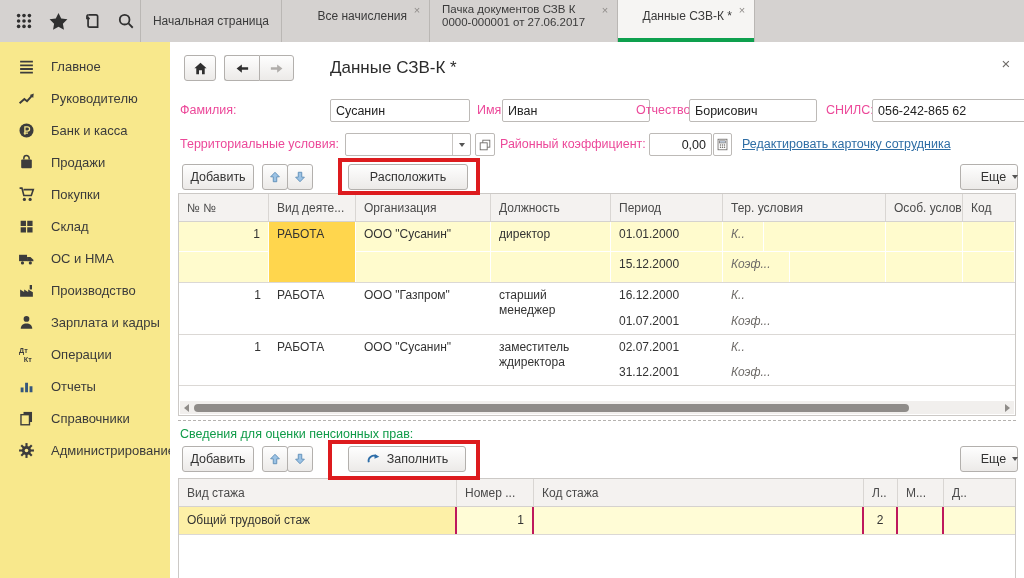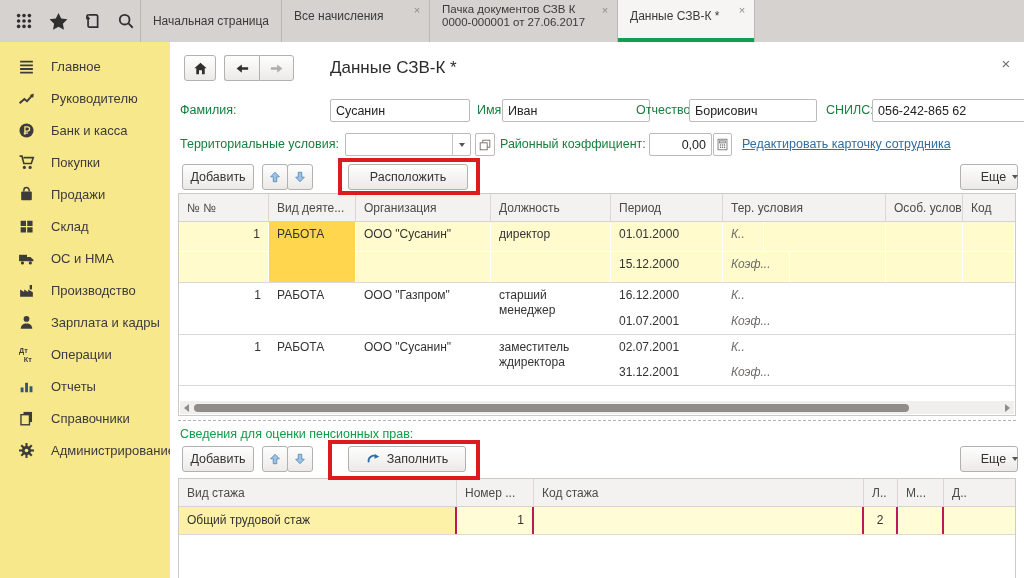--- a/index.html
+++ b/index.html
@@ -4,21 +4,21 @@
 <style>
   * { margin:0; padding:0; box-sizing:border-box; }
   html,body { width:1024px; height:578px; overflow:hidden; }
   body { font-family:"Liberation Sans", sans-serif; font-size:12.5px; color:#3c3c3c; background:#fff; position:relative; }
 
   
   .topbar { position:absolute; left:0; top:0; width:1024px; height:42px; background:#d5d2d0; display:flex; }
   .tools { width:140px; height:42px; display:flex; align-items:center; gap:14px; padding-left:14px; }
   .tool-btn { width:20px; height:20px; display:flex; align-items:center; justify-content:center; cursor:pointer; }
   .tabs { display:flex; height:42px; }
-  .tab { position:relative; height:42px; border-right:1px solid #bab7b4; padding:0 22px 10px 12px; display:flex; align-items:center; cursor:pointer; }
+  .tab { position:relative; height:42px; border-right:1px solid #bab7b4; padding:0 22px 10px 12px; display:flex; align-items:center; cursor:pointer;justify-content:flex-end; }
   .tab.first { border-left:1px solid #bab7b4; padding:0 11px; }
   .tab-label { font-size:12px; color:#3a3a3a; line-height:13px; }
   .tab.wide .tab-label { font-size:11.5px; }
   .tab-close { position:absolute; right:6px; top:4px; width:12px; height:12px; color:#8f8c89; font-size:11px; line-height:12px; text-align:center; cursor:pointer; }
   .tab-close::before { content:"×"; }
   .tab.active { background:#f6f5f3; }
   .tab.active::after { content:""; position:absolute; left:0; right:0; bottom:0; height:4px; background:#0ea04e; }
 
   
   .sidebar { position:absolute; left:0; top:42px; width:170px; height:536px; background:#f8e88c; padding-top:8px; }
@@ -38,21 +38,21 @@
   .nav-home { position:absolute; left:14px; top:13px; width:32px; }
   .nav-group { position:absolute; left:54px; top:13px; display:flex; }
   .nav-group .btn { border-radius:0; width:35px; }
   .nav-group .btn:first-child { border-radius:3px 0 0 3px; border-right:none; }
   .nav-group .btn:last-child { border-radius:0 3px 3px 0; }
   .page-title { position:absolute; left:160px; top:16px; font-size:17px; color:#2b2b2b; }
   .win-close { position:absolute; right:10px; top:14px; width:16px; height:16px; color:#6e6b68; font-size:15px; line-height:16px; text-align:center; cursor:pointer; }
   .win-close::before { content:"×"; }
 
   
-  .flabel { position:absolute; font-size:12.5px; color:#15803d; }
+  .flabel { position:absolute; font-size:12.5px; color:#ec4899; }
   .finput { position:absolute; height:23px; border:1px solid #bdbab7; border-radius:2px; padding:0 5px;
             font-family:"Liberation Sans",sans-serif; font-size:12.5px; color:#222; background:#fff; }
   .combo { position:absolute; height:23px; border:1px solid #bdbab7; border-radius:2px; background:#fff; display:flex; }
   .combo .combo-val { flex:1; }
   .combo .combo-arrow { width:18px; border-left:1px solid #cpc9c6; border-left:1px solid #c9c6c3; display:flex; align-items:center; justify-content:center; cursor:pointer; }
   .caret { width:0; height:0; border-left:3.5px solid transparent; border-right:3.5px solid transparent; border-top:4px solid #555; }
   .sq-btn { position:absolute; height:23px; width:20px; border:1px solid #bdbab7; border-radius:2px; background:#fff; display:flex; align-items:center; justify-content:center; cursor:pointer; }
   .num-input { text-align:right; }
   .link { position:absolute; color:#2e6da4; text-decoration:underline; font-size:12.5px; cursor:pointer; }
   .more-btn { position:absolute; right:6px; width:58px;padding-left:33px; }
@@ -174,36 +174,36 @@
     <span class="icn">
         <svg width="17" height="17" viewBox="0 0 16 16">
           <circle cx="8" cy="8" r="6.6" fill="#3c3c3c"></circle>
           <path d="M6.5 12V4.5h2.4a2 2 0 0 1 0 4H6.5M5.4 10.4h4" fill="none" stroke="#f8e88c" stroke-width="1.2"></path>
         </svg>
       </span>
     <span class="side-label">Банк и касса</span>
   </div>
   <div class="side-item">
     <span class="icn">
+        <svg width="17" height="17" viewBox="0 0 16 16">
+          <path d="M5.5 5.2V4a2.5 2.5 0 0 1 5 0v1.2" fill="none" stroke="#3c3c3c" stroke-width="1.4"></path>
+          <rect x="3" y="5.2" width="10" height="8.3" rx="1" fill="#3c3c3c"></rect>
+        </svg>
+      </span>
+    <span class="side-label">Продажи</span>
+  </div>
+  <div class="side-item">
+    <span class="icn">
         <svg width="17" height="17" viewBox="0 0 16 16" fill="#3c3c3c">
           <path d="M1.5 2h2.2l1.8 7h7l1.9-5.6H5.2" fill="none" stroke="#3c3c3c" stroke-width="1.5"></path>
           <circle cx="6" cy="12.6" r="1.5"></circle>
           <circle cx="11.4" cy="12.6" r="1.5"></circle>
         </svg>
       </span>
     <span class="side-label">Покупки</span>
-  </div>
-  <div class="side-item">
-    <span class="icn">
-        <svg width="17" height="17" viewBox="0 0 16 16">
-          <path d="M5.5 5.2V4a2.5 2.5 0 0 1 5 0v1.2" fill="none" stroke="#3c3c3c" stroke-width="1.4"></path>
-          <rect x="3" y="5.2" width="10" height="8.3" rx="1" fill="#3c3c3c"></rect>
-        </svg>
-      </span>
-    <span class="side-label">Продажи</span>
   </div>
   <div class="side-item">
     <span class="icn">
         <svg width="17" height="17" viewBox="0 0 16 16" fill="#3c3c3c">
           <path d="M2.5 2.5h5v5h-5zM8.7 2.5h5v5h-5zM2.5 8.7h5v5h-5zM8.7 8.7h5v5h-5z"></path>
         </svg>
       </span>
     <span class="side-label">Склад</span>
   </div>
   <div class="side-item">

